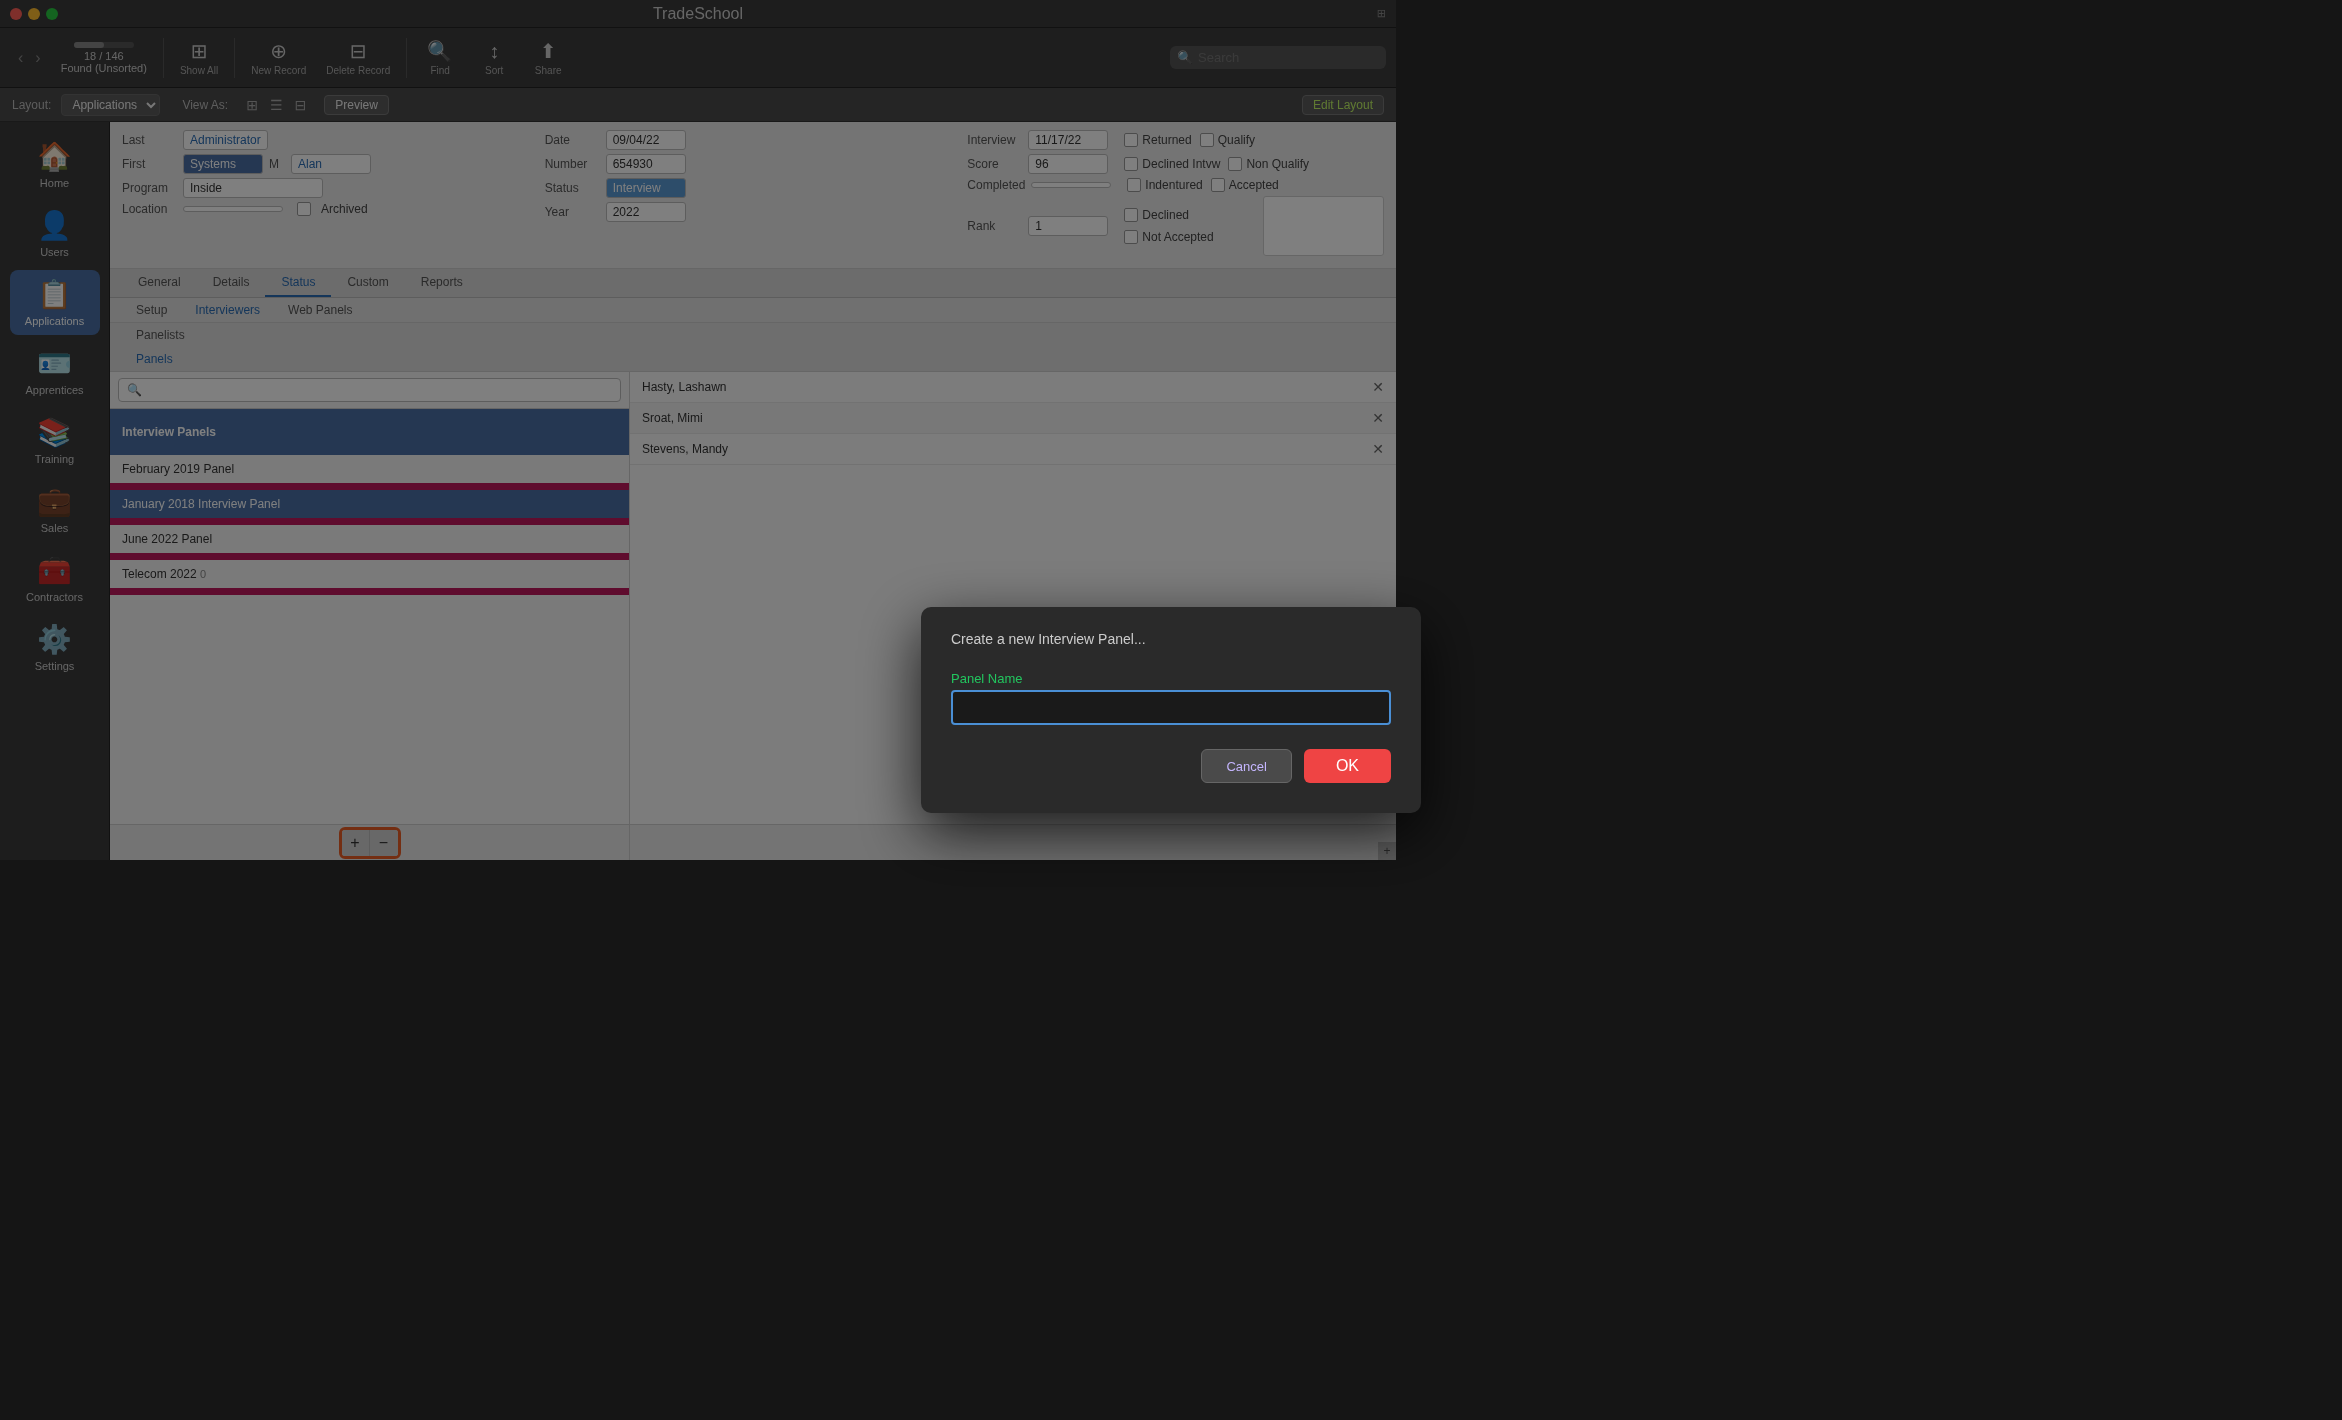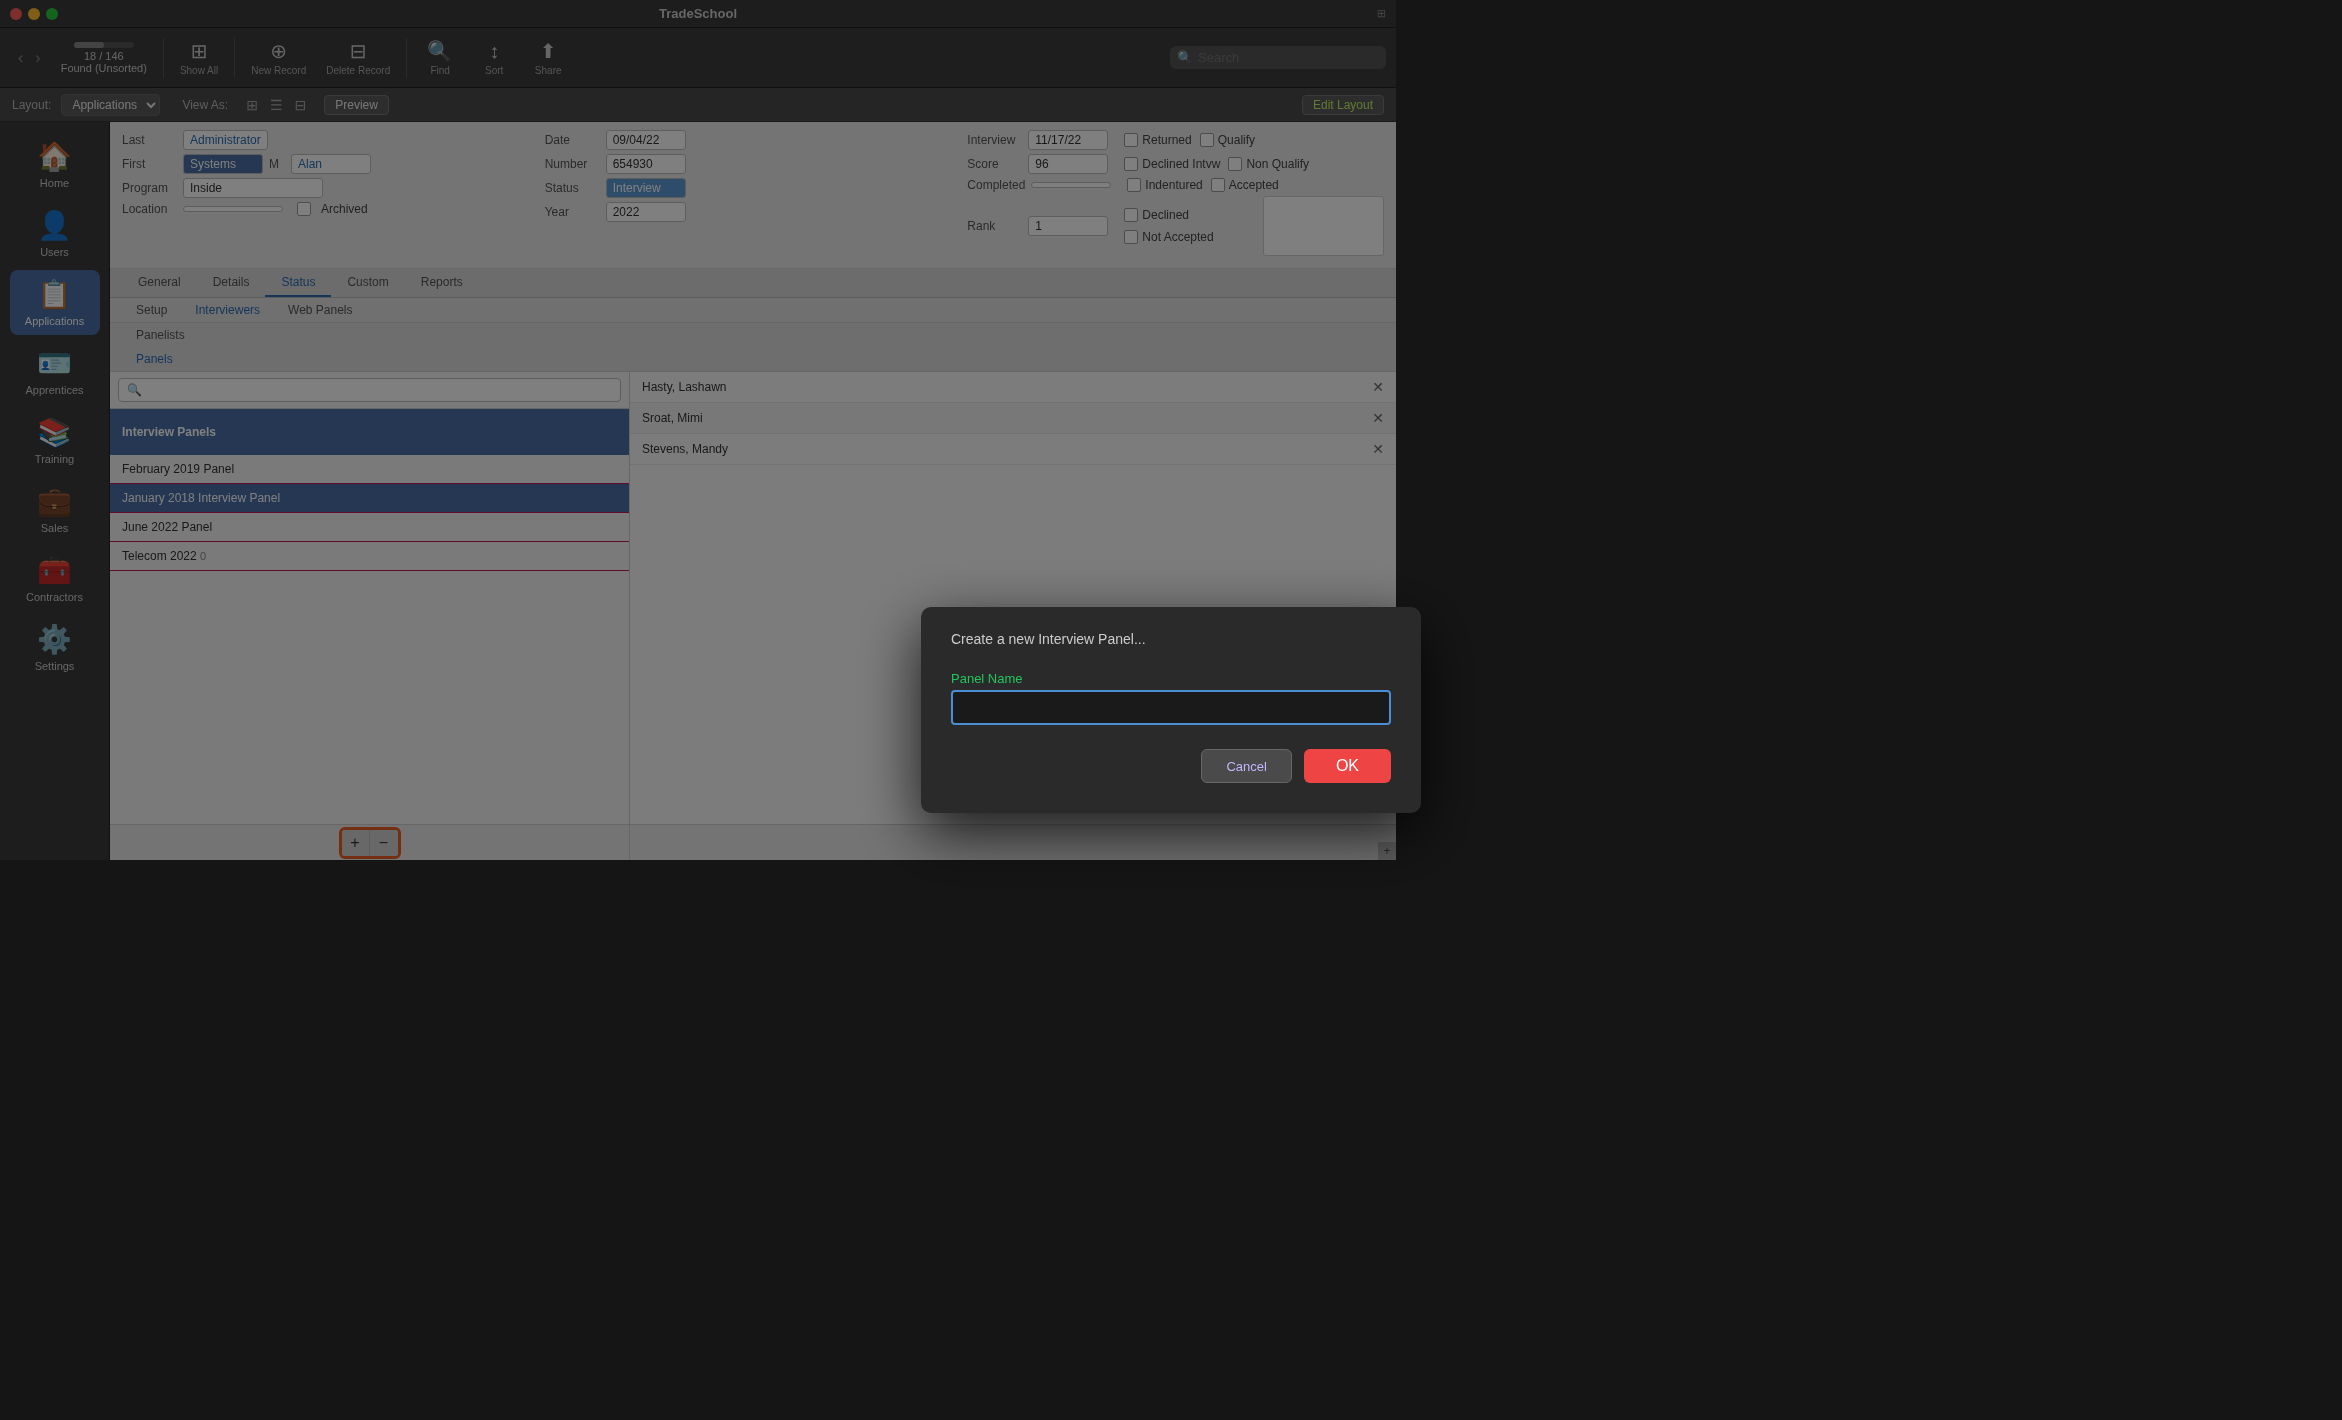--- a/index.html
+++ b/index.html
@@ -18,22 +18,22 @@
       background: #3a3a3a;
       height: 28px;
       display: flex;
       align-items: center;
       justify-content: center;
       position: relative;
       border-bottom: 1px solid #222;
     }
     .title-bar-title {
       color: #ccc;
-      font-size: 13px;
-      font-weight: 700;
+      font-size: 16px;
+      font-weight: 400;
     }
     .traffic-lights {
       position: absolute;
       left: 10px;
       display: flex;
       gap: 6px;
       align-items: center;
     }
     .traffic-light {
       width: 12px;
@@ -342,21 +342,21 @@
       background: #4a6fa5;
       color: #fff;
       padding: 16px 12px;
       font-size: 12px;
       font-weight: 600;
     }
     .panel-item {
       padding: 7px 12px;
       font-size: 12px;
       color: #333;
-      border-bottom: 1px solid #be185d;
+      border-bottom: 7px solid #be185d;
       cursor: pointer;
     }
     .panel-item.selected { background: #4a6fa5; color: #fff; }
 
     .panels-right {
       flex: 1;
       background: #f8f8f8;
       display: flex;
       flex-direction: column;
     }

